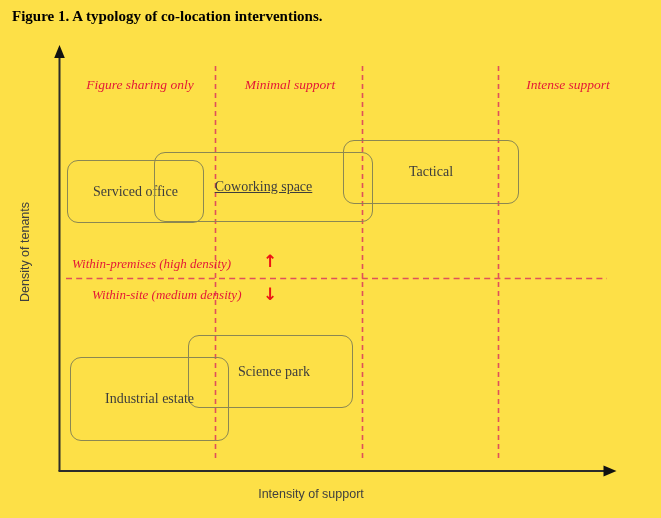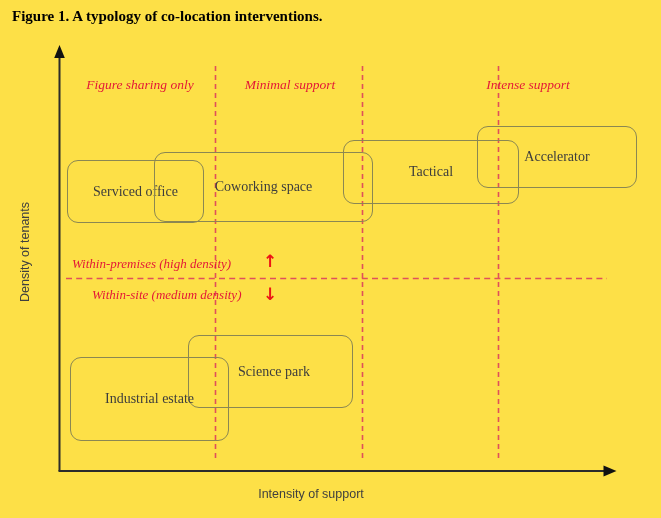--- a/index.html
+++ b/index.html
@@ -99,39 +99,36 @@
     <line x1="59.5" y1="471" x2="59.5" y2="56" stroke="#2b2b2b" stroke-width="2"></line>
     <polygon points="59.5,45 54.2,58 64.8,58" fill="#111111"></polygon>
 
     <line x1="58.5" y1="471" x2="605" y2="471" stroke="#2b2b2b" stroke-width="2"></line>
     <polygon points="616.5,471 603.5,465.4 603.5,476.6" fill="#111111"></polygon>
   </svg>
 
   <div class="ibox" style="left:67px;  top:160px; width:137px; height:63px;">
     <span>Serviced office</span>
   </div>
-  <div class="ibox" style="left:154px; top:152px; width:219px; height:70px;">
+  <div class="ibox" style="left:154px; top:152px; width:219px; height:70px;text-decoration:underline;">
     <span>Coworking space</span>
   </div>
   <div class="ibox" style="left:343px; top:140px; width:176px; height:64px;">
     <span>Tactical</span>
-  </div>
-  <div class="ibox" style="left:477px; top:126px; width:160px; height:62px;">
-    <span>Accelerator</span>
   </div>
   <div class="ibox" style="left:188px; top:335px; width:165px; height:73px;padding-left:7px;">
     <span>Science park</span>
   </div>
   <div class="ibox" style="left:70px;  top:357px; width:159px; height:84px;">
     <span>Industrial estate</span>
   </div>
 
   <div class="region-label" style="left:140px;">Figure sharing only</div>
   <div class="region-label" style="left:290px;">Minimal support</div>
-  <div class="region-label" style="left:528px;">Intense support</div>
+  <div class="region-label" style="left:568px;">Intense support</div>
 
   <div class="within-label" style="left:72px; top:256px;">Within-premises (high density)</div>
   <div class="red-arrow" style="left:263px; top:253px;">↑</div>
   <div class="within-label" style="left:92px; top:287px;font-style:italic;">Within-site (medium density)</div>
   <div class="red-arrow" style="left:263px; top:286px;">↓</div>
 
   <div class="ybox">Density of tenants</div>
   <div class="xbox">Intensity of support</div>
 
 </div>

